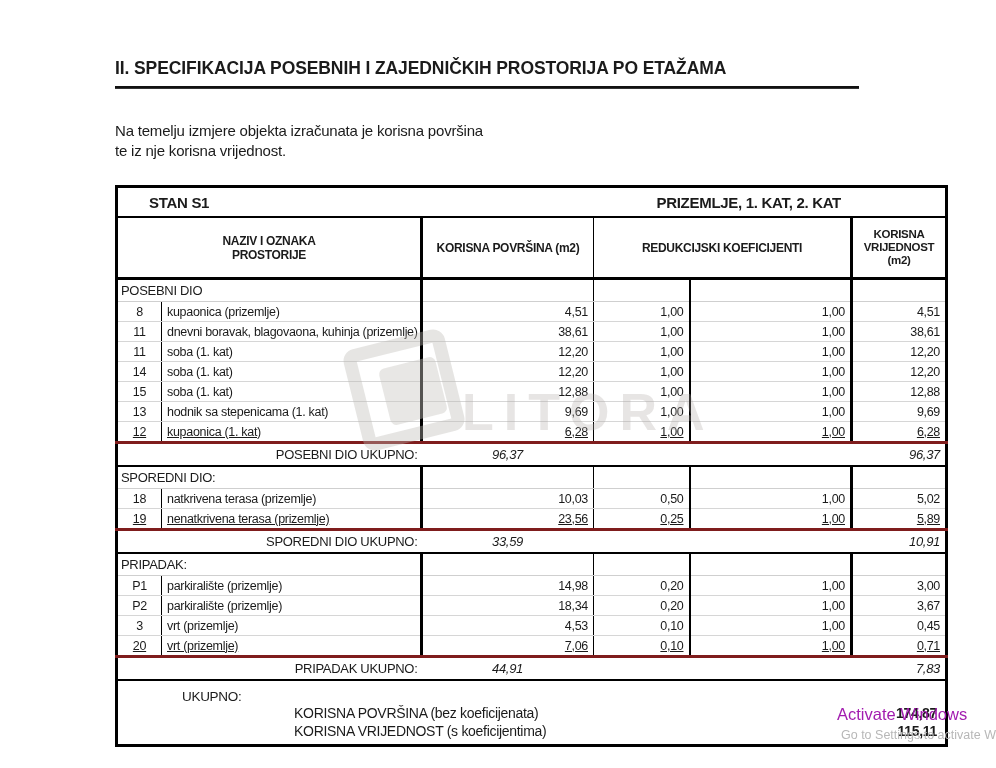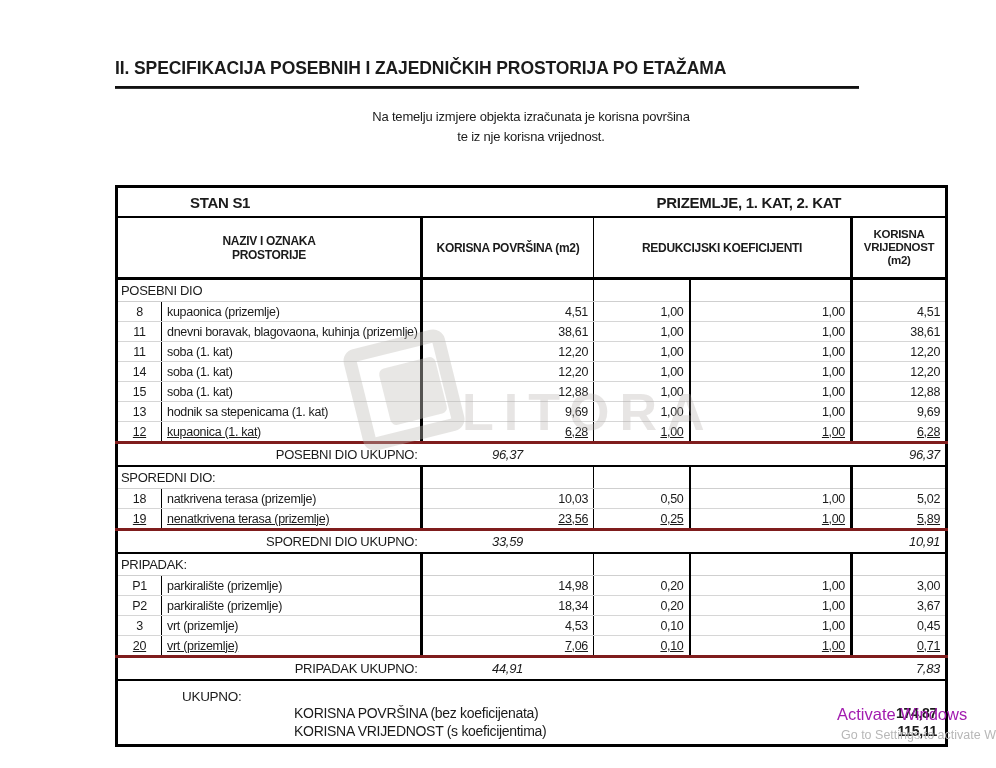--- a/index.html
+++ b/index.html
@@ -8,33 +8,33 @@
     background:#ffffff;color:#1b1b1b;
     font-family:"Liberation Sans","DejaVu Sans",sans-serif;
     letter-spacing:-0.2px;
   }
   .doc{position:absolute;left:115px;top:0;width:832px;}
   .doc-title{
     margin-top:58px;font-size:17.5px;font-weight:bold;letter-spacing:-0.1px;
     white-space:nowrap;
   }
   .title-rule{width:744px;height:2px;background:#111;margin-top:7px;border-bottom:1px solid #333;}
-  .intro{margin-top:18px;font-size:13px;line-height:20px;text-align:center;}
+  .intro{margin-top:32px;font-size:15px;line-height:20px;}
 
   table.spec{
     position:absolute;left:115px;top:185px;width:830px;
     border-collapse:collapse;table-layout:fixed;
     border:3px solid #000;
     font-size:12.5px;letter-spacing:-0.3px;
     background:transparent;
   }
   td,th{padding:0 5px;overflow:visible;white-space:nowrap;}
   
   .hrow1 td{height:28px;border-bottom:2px solid #000;font-weight:bold;font-size:15px;}
-  .hrow1 .unit{padding-left:72px;}
+  .hrow1 .unit{padding-left:31px;}
   .hrow1 .floors{text-align:center;padding-right:46px;}
   
   .hrow2 th{height:59px;border-bottom:3px solid #000;font-weight:bold;font-size:12px;
     text-align:center;vertical-align:middle;line-height:14px;letter-spacing:-0.3px;}
   .hrow2 .small3{font-size:11.5px;line-height:13px;}
   
   .vr1{border-right:1px solid #000;}
   .vr2{border-right:2px solid #000;}
   .vr3{border-right:3px solid #000;}
   

